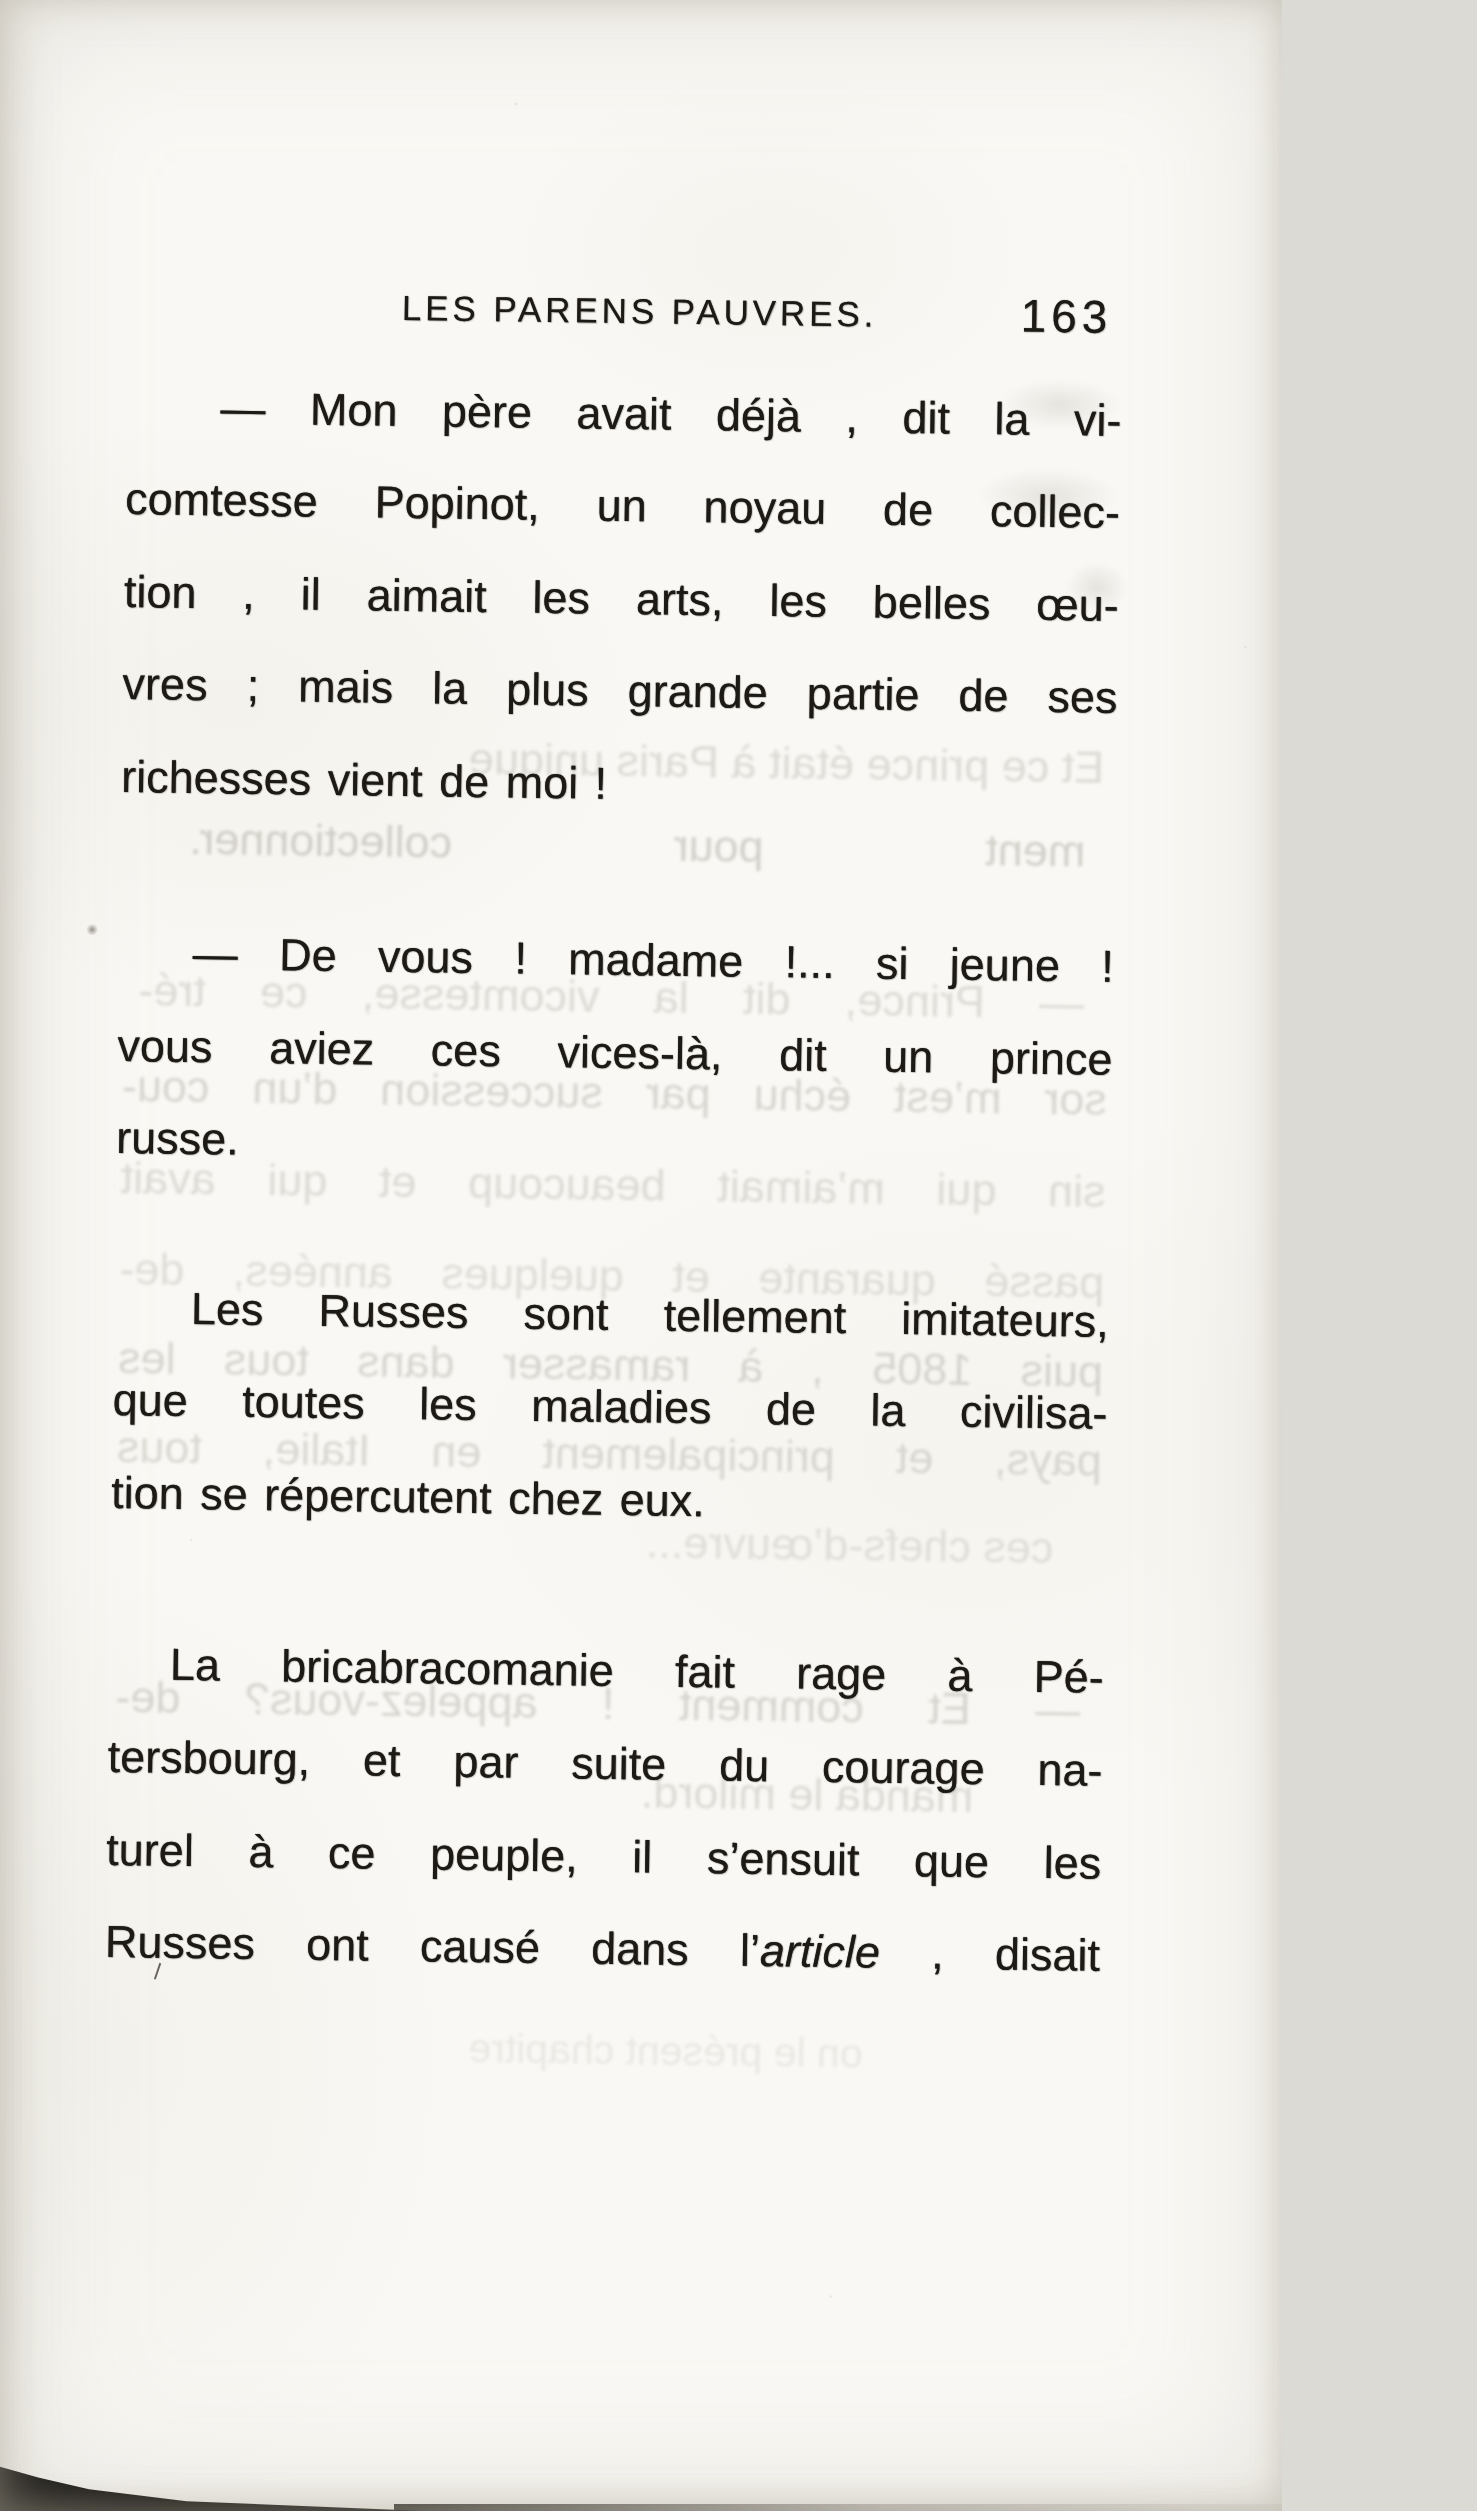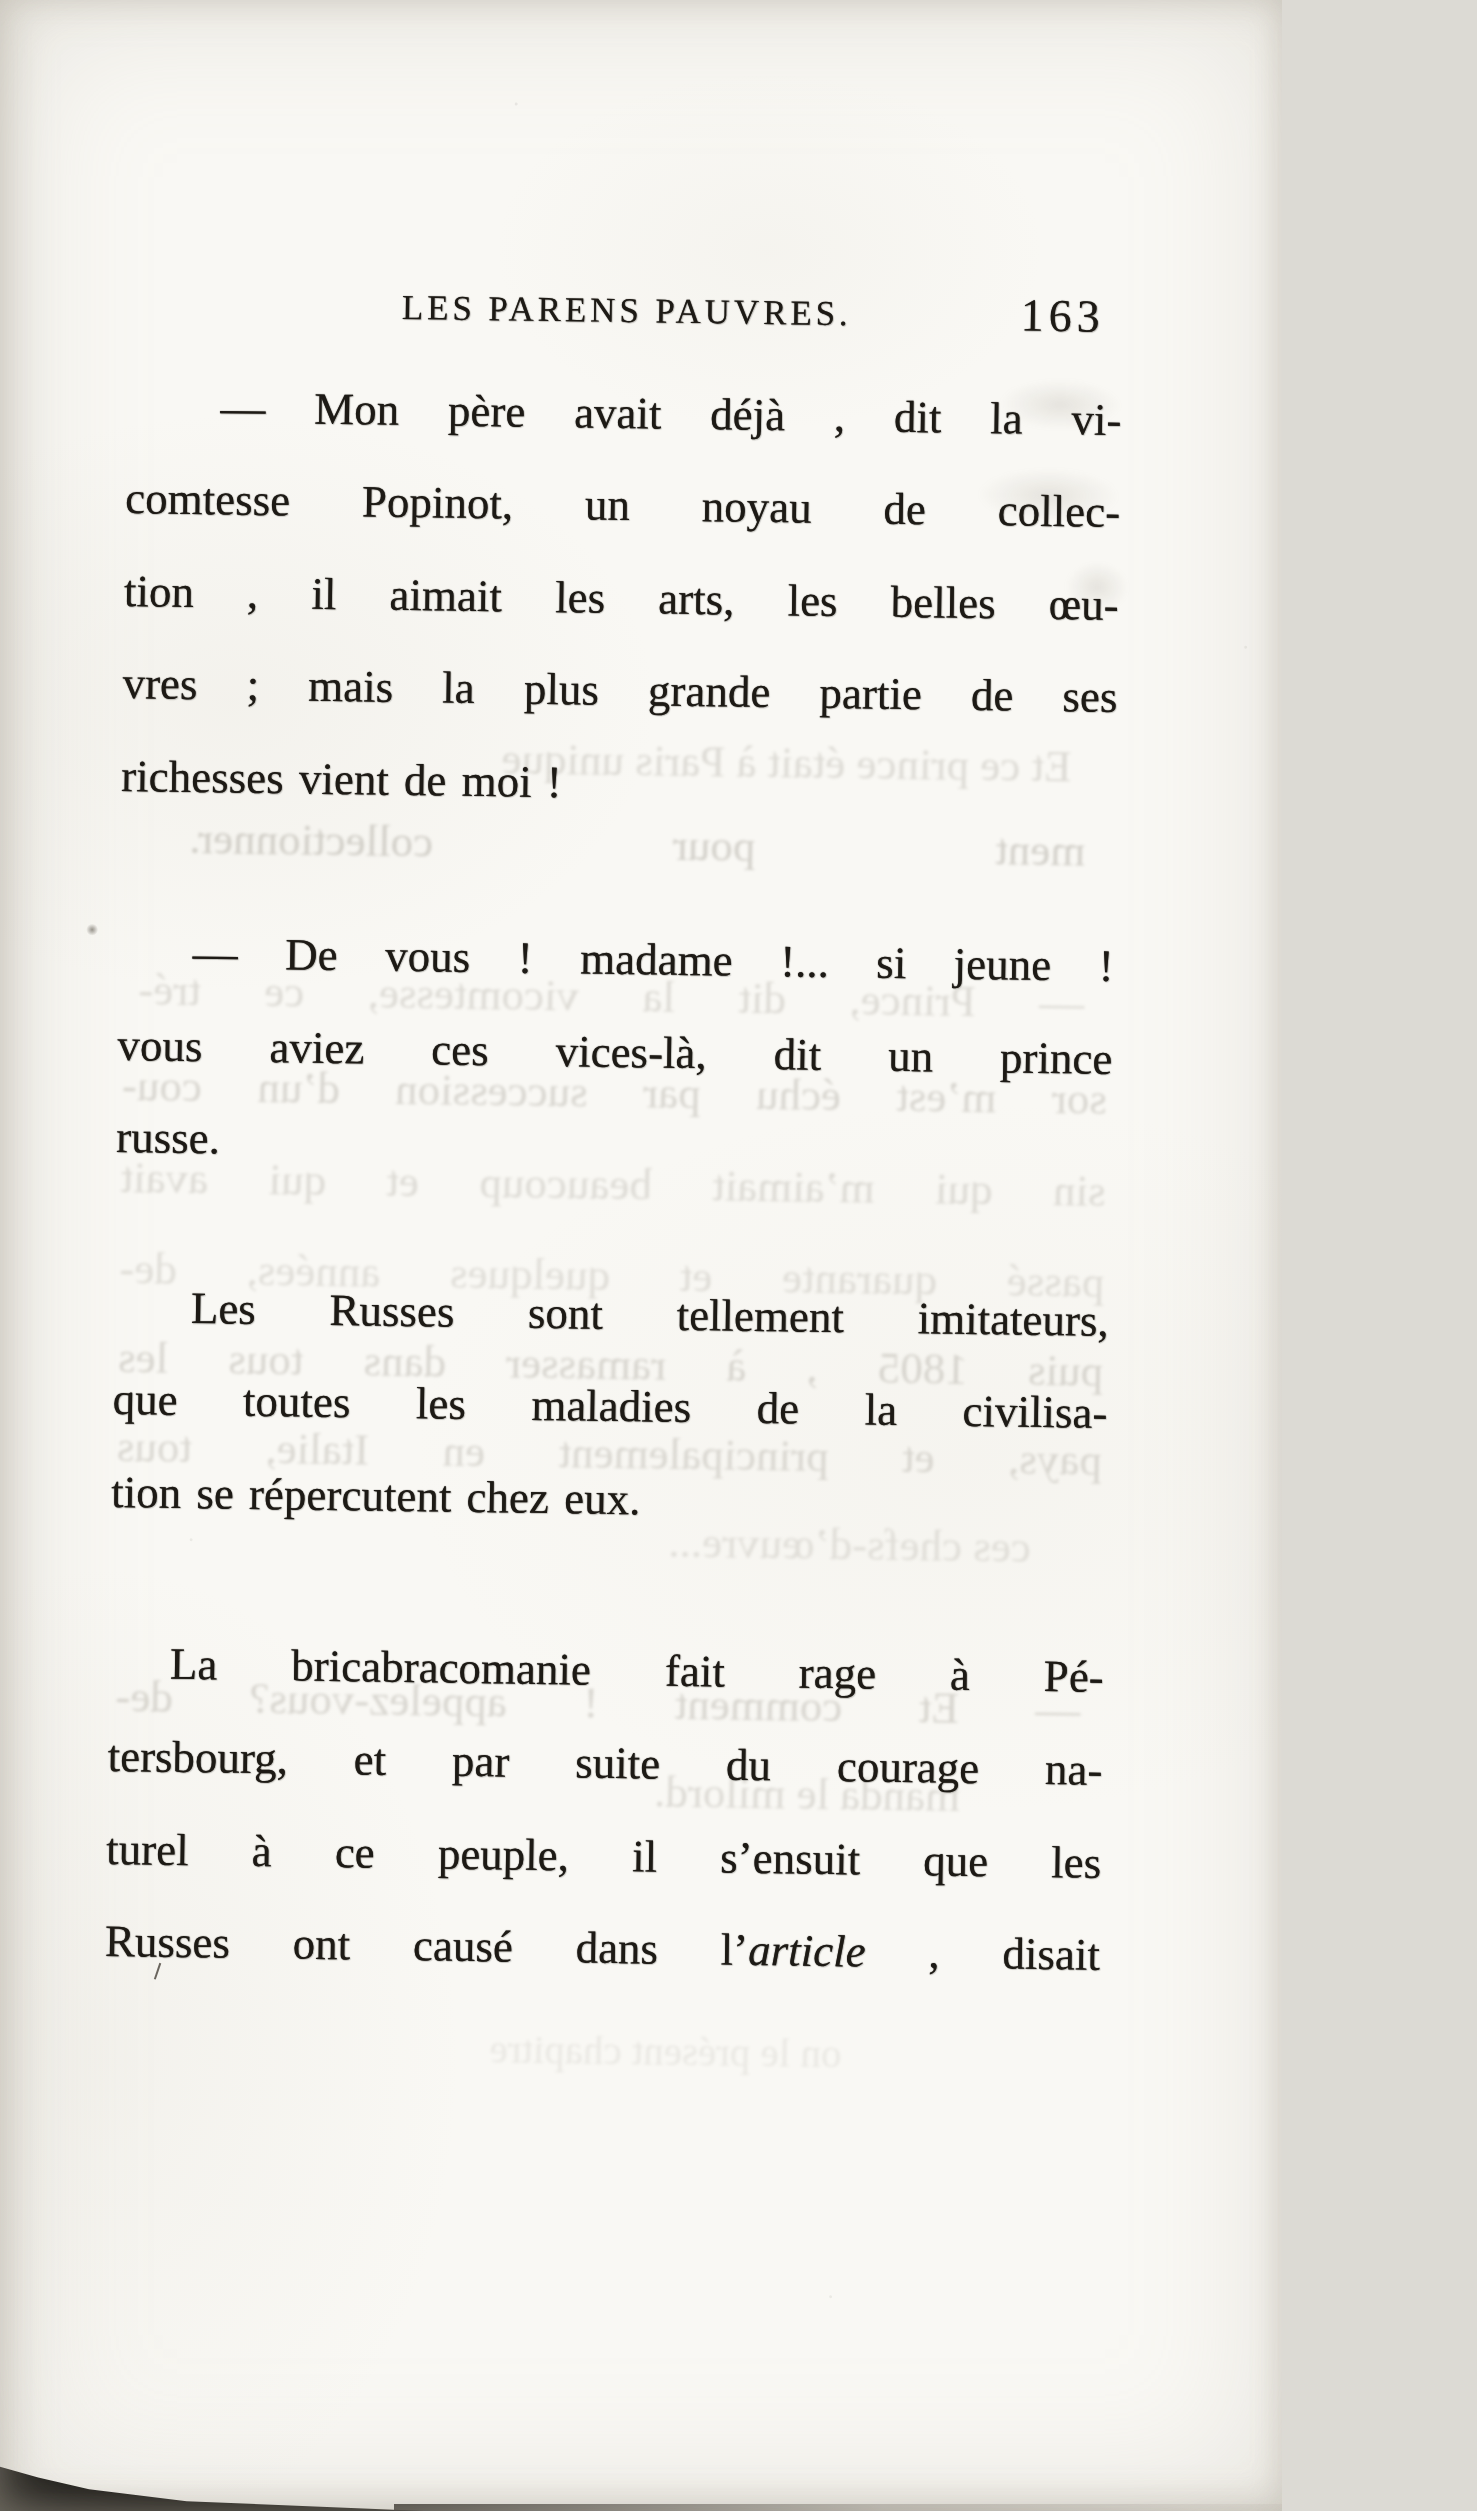--- a/index.html
+++ b/index.html
@@ -1,19 +1,19 @@
 <!DOCTYPE html>
 <html><head>
 <meta charset="utf-8">
 <style>
   html,body{margin:0;padding:0;background:#dcdad4;}
   .page{
     position:relative;width:1282px;height:2512px;overflow:hidden;
     background:#f9f8f4;
-    font-family:Liberation Serif, serif;
+    font-family:Liberation Sans, sans-serif;
     color:#1d1a15;
   }
   .texture{
     position:absolute;inset:0;pointer-events:none;
     background:
       radial-gradient(ellipse 611px 414px at 18% 28%, rgba(208,203,190,0.14), transparent 70%),
       radial-gradient(ellipse 808px 512px at 76% 58%, rgba(214,209,196,0.10), transparent 70%),
       radial-gradient(ellipse 512px 709px at 8% 82%, rgba(204,199,186,0.13), transparent 70%),
       radial-gradient(ellipse 394px 256px at 60% 10%, rgba(210,205,192,0.10), transparent 70%);
   }

